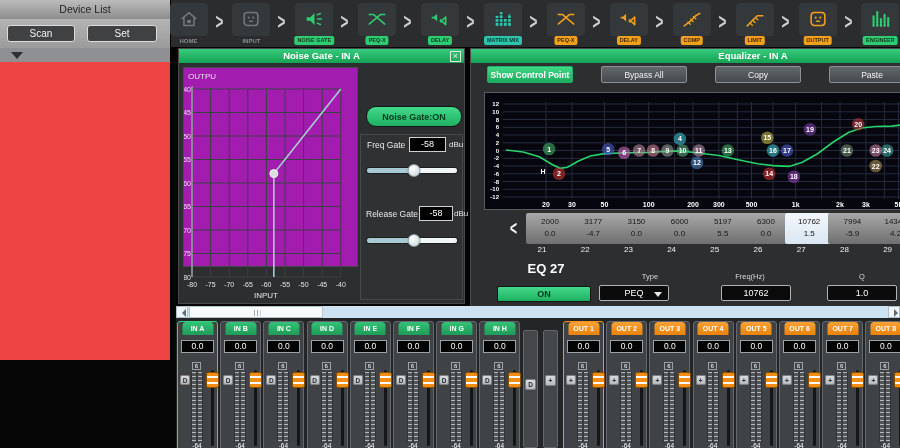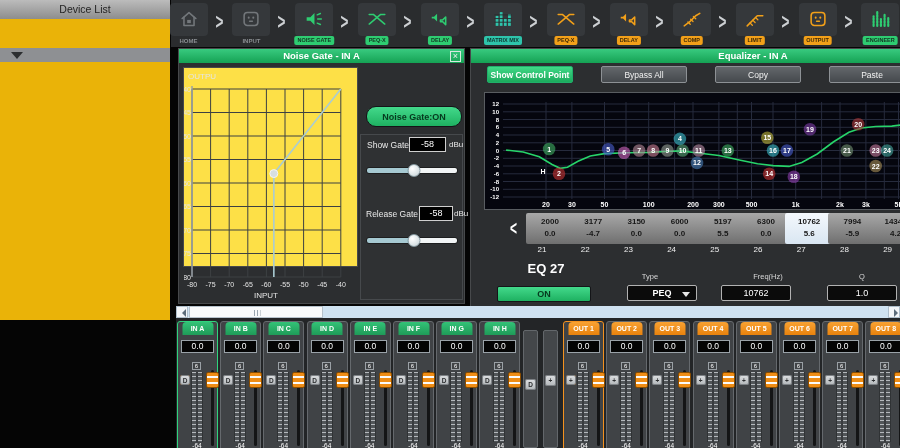--- a/index.html
+++ b/index.html
@@ -1,21 +1,21 @@
 <!DOCTYPE html>
 <html><head>
 <meta charset="utf-8">
 <style>
   html,body{margin:0;padding:0;background:#000;}
   #app{position:relative;width:900px;height:448px;background:#050505;overflow:hidden;
        font-family:"Liberation Sans",sans-serif;-webkit-font-smoothing:antialiased;}
   #app *{position:absolute;box-sizing:border-box;}
 
   
-  .sidebar{left:0;top:0;width:170px;height:320px;background:#eab308;}
+  .sidebar{left:0;top:0;width:170px;height:360px;background:#ef4444;}
   .sb-head{left:0;top:0;width:100%;height:19px;background:linear-gradient(#bcbcbc,#8d8d8d);
            color:#242424;font-size:10.5px;text-align:center;line-height:19px;}
   .sb-btnrow{left:0;top:19px;width:100%;height:29px;background:linear-gradient(#b4b4b4,#9b9b9b);}
   .sb-btn{top:6px;height:17px;background:#3f4142;border:1px solid #dcdcdc;border-radius:3px;
           color:#f2f2f2;font-size:10px;text-align:center;line-height:15px;cursor:pointer;}
   .sb-btn.scan{left:7px;width:68px;} .sb-btn.set{left:87px;width:70px;}
   .sb-drop{left:0;top:48px;width:100%;height:14px;background:#8e9093;}
   .sb-tri{left:11px;top:4px;width:0;height:0;border-left:6px solid transparent;
           border-right:6px solid transparent;border-top:7px solid #2c2e30;}
 
@@ -35,21 +35,21 @@
          transform:scale(.9,1.5);line-height:22px;}
 
   
   .panel-title{left:0;top:0;width:100%;height:14px;background:linear-gradient(#38ca7f,#15a254);
                color:#fff;font-size:9.5px;font-weight:bold;text-align:center;line-height:14px;}
   .panel-close{right:3px;top:2px;width:11px;height:11px;border:1px solid #d8e8e0;color:#f0f0f0;
                font-size:9px;line-height:9px;text-align:center;cursor:pointer;}
 
   
   .ng-panel{left:178px;top:48px;width:287px;height:256px;background:#2c2e30;border:1px solid #47494b;padding-left:11px;}
-  .ng-graph{left:4px;top:18px;width:175px;height:200px;background:#fde047;border:1px solid #47494b;}
+  .ng-graph{left:4px;top:18px;width:175px;height:200px;background:#a21caf;border:1px solid #47494b;}
   .ng-on{left:187px;top:57px;width:96px;height:21px;background:linear-gradient(#43d98b,#1eb161);
          border:1px solid #141518;border-radius:10px;color:#06391e;font-size:9px;font-weight:bold;
          text-align:center;line-height:20px;cursor:pointer;}
   .ng-group{left:181px;top:85px;width:103px;height:166px;background:#2f3133;border:1px solid #46494c;}
   .ng-lbl{color:#eaeaea;font-size:8.5px;}
   .ng-val{width:37px;height:15px;background:#000;border:1px solid #cfcfcf;color:#fff;
           font-size:9px;text-align:center;line-height:13px;}
   .ng-unit{color:#e8e8e8;font-size:8px;}
   .slider{height:7px;width:92px;border-radius:3px;border:1px solid #1d1e1f;
           background:linear-gradient(90deg,#a6c9d2 0 52%,#f2f5f6 52%);}
@@ -57,21 +57,21 @@
           background:radial-gradient(circle at 35% 32%,#ffffff,#c6d2d7);border:1px solid #879aa2;}
 
   
   .eq-panel{left:470px;top:48px;width:566px;height:262px;background:#2c2e30;border:1px solid #47494b;}
   .eq-btn{top:17px;width:86px;height:17px;background:linear-gradient(#63676b,#45494d);
           border:1px solid #8d9195;border-radius:2px;color:#f2f2f2;font-size:8.5px;
           text-align:center;line-height:16px;cursor:pointer;}
   .eq-btn.active{background:linear-gradient(#40d886,#1cab5d);border-color:#20b06a;color:#fff;font-weight:bold;}
   .eq-plot{left:13px;top:43px;width:540px;height:118px;background:#05060e;border:1px solid #595d61;}
   .band-cell{top:164px;width:48px;height:31px;background:linear-gradient(#a8a8a8,#6f6f6f);
-             border-radius:2px;color:#161616;font-size:8px;font-weight:bold;text-align:center;
+             border-radius:2px;color:#161616;font-size:8px;font-weight:normal;text-align:center;
              padding-top:3px;line-height:12px;cursor:pointer;}
   .band-cell.sel{background:linear-gradient(#f4f8fc,#d9e6f2);}
   .band-num{top:196px;width:32px;color:#f0f0f0;font-size:8px;text-align:center;}
   .band-prev{left:38px;top:170px;color:#fff;font-size:15px;font-weight:bold;transform:scale(.8,1.4);cursor:pointer;}
   .eq-name{left:30px;top:212px;width:90px;color:#fff;font-size:13px;font-weight:bold;text-align:center;}
   .eq-on{left:26px;top:237px;width:94px;height:16px;background:linear-gradient(#43d98b,#1eb161);
          border:1px solid #141518;border-radius:2px;color:#06391e;font-size:9px;font-weight:bold;
          text-align:center;line-height:15px;cursor:pointer;}
   .eq-flabel{top:223px;width:70px;color:#d8d8d8;font-size:7.5px;text-align:center;}
   .eq-field{top:236px;width:70px;height:16px;background:#0b0b0b;border:1px solid #b2b2b2;
@@ -255,20 +255,24 @@
               <path d="M21 19.5 V10"></path>
             </g>
           </svg>
         </div>
       <div class="tlabel green">ENGINEER</div>
       </div>
     </div>
 
   <div class="sidebar">
     <div class="sb-head">Device List</div>
+    <div class="sb-btnrow">
+      <div class="sb-btn scan">Scan</div>
+      <div class="sb-btn set">Set</div>
+    </div>
     <div class="sb-drop">
       <div class="sb-tri"></div>
     </div>
   </div>
 
   <div class="ng-panel">
     <div class="panel-title">Noise Gate - IN A</div>
     <div class="panel-close">×</div>
     <div class="ng-graph">
         <svg width="173" height="232" viewBox="0 0 173 232">
@@ -312,21 +316,21 @@
           <polyline points="89.84,209 89.84,105.60000000000001 156.8,21" fill="none" stroke="#a9ccd4" stroke-width="1.6"></polyline>
           <circle cx="89.84" cy="105.60000000000001" r="4" fill="#d7dfe2" stroke="#f4f4f4" stroke-width="1"></circle>
           <g>
             <text x="4" y="11" font-size="8" fill="#e4e4e4">OUTPU</text>
           </g>
           <text x="82" y="230" text-anchor="middle" font-size="8" fill="#e4e4e4">INPUT</text>
         </svg>
       </div>
     <div class="ng-on">Noise Gate:ON</div>
     <div class="ng-group">
-      <div class="ng-lbl" style="left:6px;top:5px;">Show Gate</div>
+      <div class="ng-lbl" style="left:6px;top:5px;">Freq Gate</div>
       <div class="ng-val" style="left:48px;top:2px;">-58</div>
       <div class="ng-unit" style="left:88px;top:5px;">dBu</div>
       <div class="slider" style="left: 5px; top: 32px; background: linear-gradient(90deg, rgb(166, 201, 210) 0px, rgb(166, 201, 210) 52%, rgb(242, 245, 246) 52%);">
           <div class="knob" style="left: 52%;"></div>
         </div>
       <div class="ng-lbl" style="left:5px;top:74px;">Release Gate</div>
       <div class="ng-val" style="left:58px;top:71px;width:34px;">-58</div>
       <div class="ng-unit" style="left:93px;top:74px;">dBu</div>
       <div class="slider" style="left: 5px; top: 102px; background: linear-gradient(90deg, rgb(166, 201, 210) 0px, rgb(166, 201, 210) 52%, rgb(242, 245, 246) 52%);">
           <div class="knob" style="left: 52%;"></div>
@@ -519,42 +523,42 @@
           <div style="position:static">5.5</div>
         </div>
         <div class="band-num" style="left:227.8px">25</div>
         <div class="band-cell" style="left:271.0px">
       <div style="position:static">6300</div>
           <div style="position:static">0.0</div>
         </div>
         <div class="band-num" style="left:271.0px">26</div>
         <div class="band-cell sel" style="left:314.2px">
       <div style="position:static">10762</div>
-          <div style="position:static">5.6</div>
+          <div style="position:static">1.5</div>
         </div>
         <div class="band-num" style="left:314.2px">27</div>
         <div class="band-cell" style="left:357.4px">
       <div style="position:static">7994</div>
           <div style="position:static">-5.9</div>
         </div>
         <div class="band-num" style="left:357.4px">28</div>
         <div class="band-cell" style="left:400.6px">
       <div style="position:static">14340</div>
           <div style="position:static">4.2</div>
         </div>
         <div class="band-num" style="left:400.6px">29</div>
       </div>
     <div class="eq-name">EQ 27</div>
     <div class="eq-on">ON</div>
     <div class="eq-flabel" style="left:144px;">Type</div>
-    <div class="eq-field" style="left:156px;font-weight:bold;">
+    <div class="eq-field" style="left:128px;">
       <span style="position:static;">PEQ</span>
       <span class="dd-caret"></span>
     </div>
-    <div class="eq-flabel" style="left:262px;">Freq(Hz)</div>
+    <div class="eq-flabel" style="left:244px;">Freq(Hz)</div>
     <div class="eq-field" style="left:250px;">10762</div>
     <div class="eq-flabel" style="left:356px;">Q</div>
     <div class="eq-field" style="left:356px;">1.0</div>
   </div>
 
   <div class="hscroll">
     <div class="hs-arrow l"></div>
     <div class="hs-thumb"></div>
     <div class="hs-arrow r"></div>
   </div>

